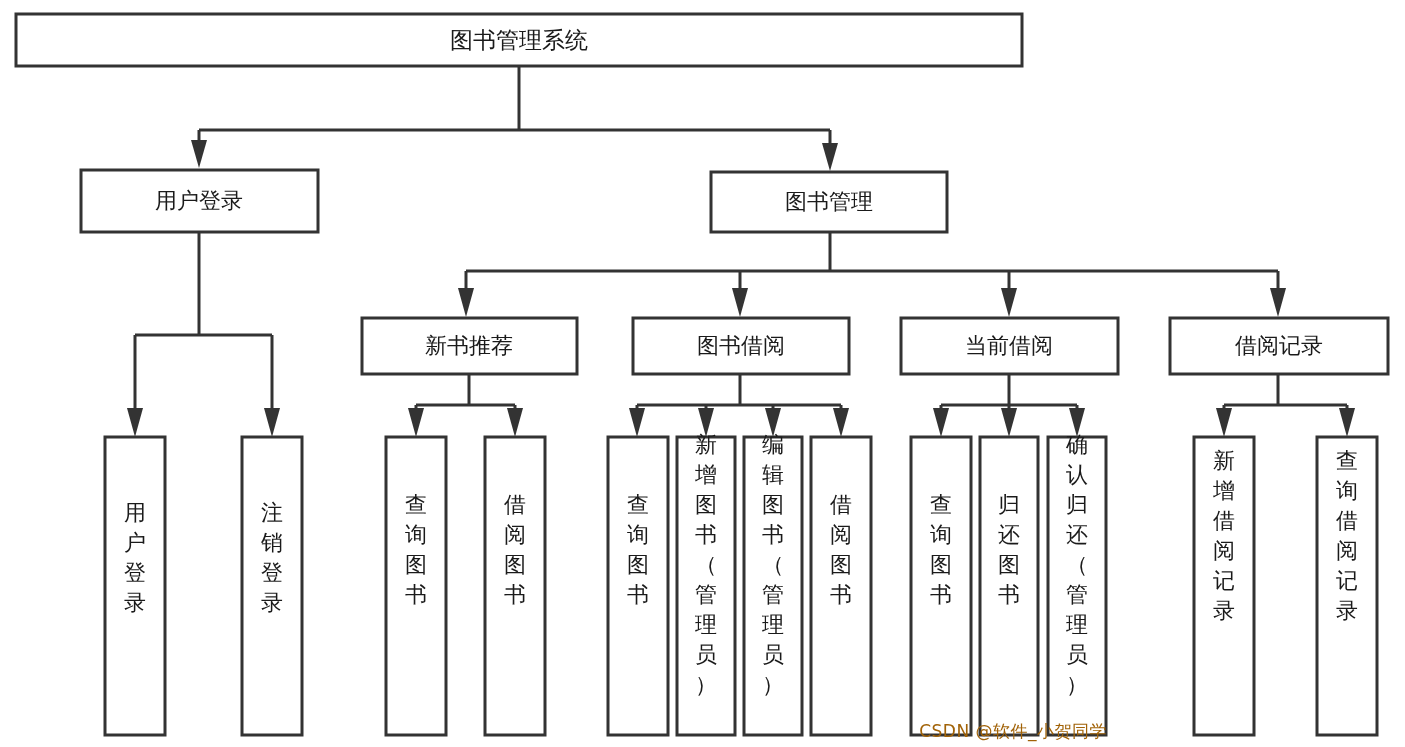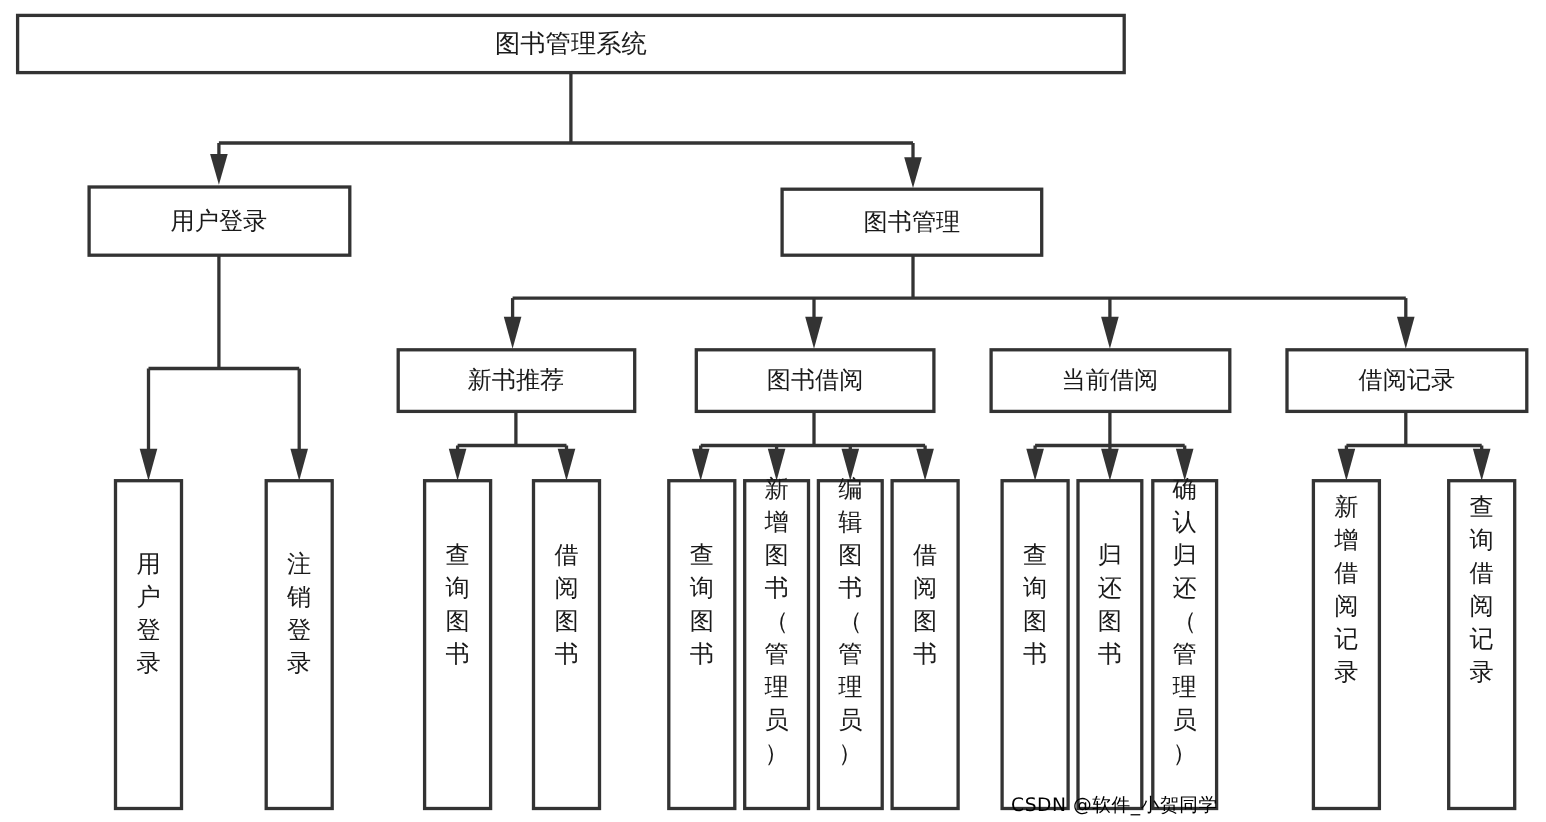--- a/index.html
+++ b/index.html
@@ -56,21 +56,21 @@
   .arrow-head {
     fill: #333333;
     stroke: none;
   }
   .watermark {
     position: absolute;
     right: 8px;
     bottom: 4px;
     font-family: "DejaVu Sans", "Liberation Sans", sans-serif;
     font-size: 17px;
-    color: #000000;
+    color: #a16207;
     letter-spacing: 0.5px;
     white-space: nowrap;
     user-select: none;
   }
 </style>
 </head>
 <body>
 
 <div id="diagram-root">
   <svg class="flow" viewBox="0 0 1405 747" xmlns="http://www.w3.org/2000/svg">

